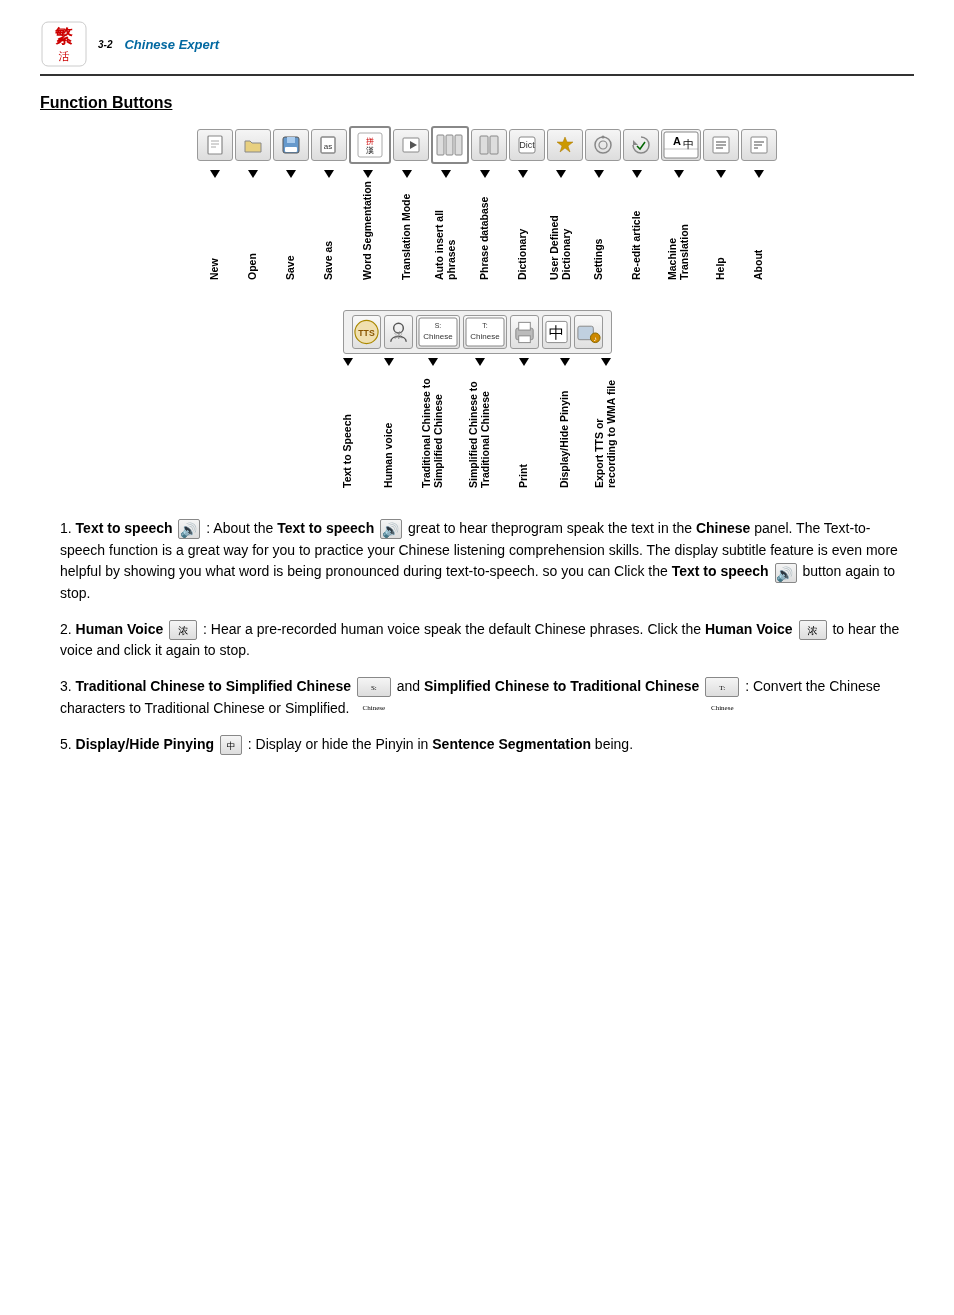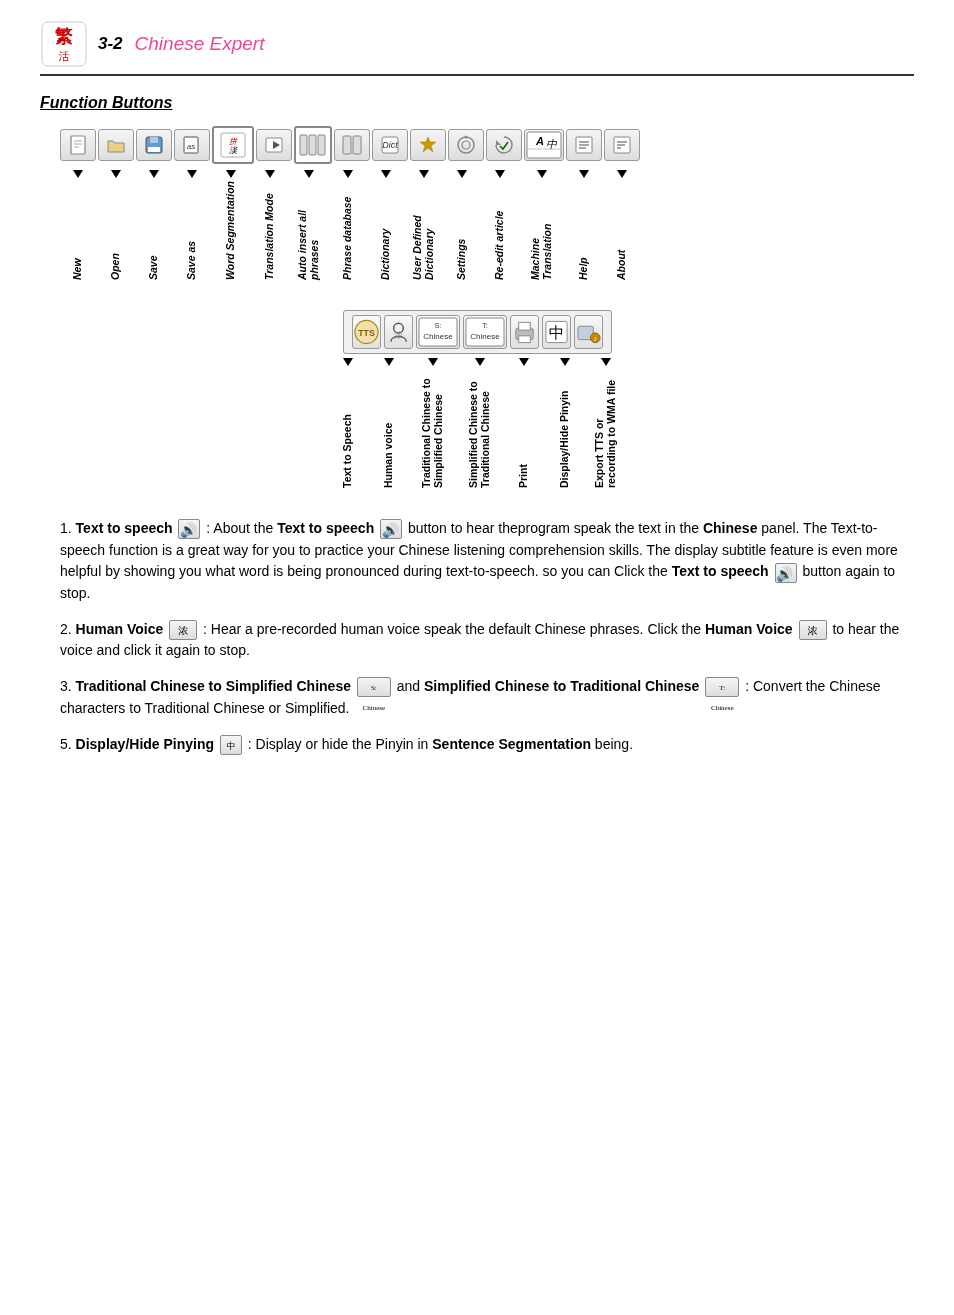--- a/index.html
+++ b/index.html
@@ -20,51 +20,49 @@
       border-bottom: 2px solid #333;
       padding-bottom: 6px;
       margin-bottom: 18px;
     }
     .header-logo {
       width: 48px;
       height: 48px;
       margin-right: 10px;
     }
     .header-page {
-      font-size: 17px;
+      font-size: 10px;
       font-weight: bold;
       font-style: italic;
       margin-right: 12px;
       color: #000;
     }
     .header-title {
-      font-size: 19px;
+      font-size: 13px;
       font-style: italic;
-      color: #ec4899;
-      font-weight: normal;
+      color: #0369a1;
+      font-weight: bold;
     }
 
     
     .section-title {
       font-size: 16px;
       font-weight: bold;
-      font-style: italic;
       text-decoration: underline;
       margin-bottom: 14px;
       margin-top: 10px;
     }
 
     
     .btn-diagram {
       display: flex;
       flex-direction: column;
-      align-items: flex-start;
+      align-items: center;
       margin-bottom: 30px;
       margin-left: 20px;
-      font-style: italic;
     }
 
     .btn-icons-row {
       display: flex;
       flex-direction: row;
       align-items: center;
       gap: 2px;
       margin-bottom: 4px;
     }
 
@@ -522,21 +520,21 @@
   </div>
 </div>
 
 <div class="numbered-list">
 
   <div class="list-item">
     <span>1. </span><b>Text to speech</b>
     <span class="inline-icon icon-tts">🔊</span>
     <span>: About the </span><b>Text to speech</b>
     <span class="inline-icon icon-tts">🔊</span>
-    <span> button to hear theprogram speak the text in the </span><b>Chinese</b><span> panel. The Text-to-speech function is a great way for you to practice your Chinese listening comprehension skills. The display subtitle feature is even more helpful by showing you what word is being pronounced during text-to-speech. so you can Click the </span><b>Text to speech</b>
+    <span> great to hear theprogram speak the text in the </span><b>Chinese</b><span> panel. The Text-to-speech function is a great way for you to practice your Chinese listening comprehension skills. The display subtitle feature is even more helpful by showing you what word is being pronounced during text-to-speech. so you can Click the </span><b>Text to speech</b>
     <span class="inline-icon icon-tts">🔊</span>
     <span> button again to stop.</span>
   </div>
 
   <div class="list-item">
     <span>2. </span><b>Human Voice</b>
     <span class="inline-icon-small" style="font-size:10px;">浓</span>
     <span>: Hear a pre-recorded human voice speak the default Chinese phrases. Click the </span><b>Human Voice</b>
     <span class="inline-icon-small" style="font-size:10px;">浓</span>
     <span> to hear the voice and click it again to stop.</span>

